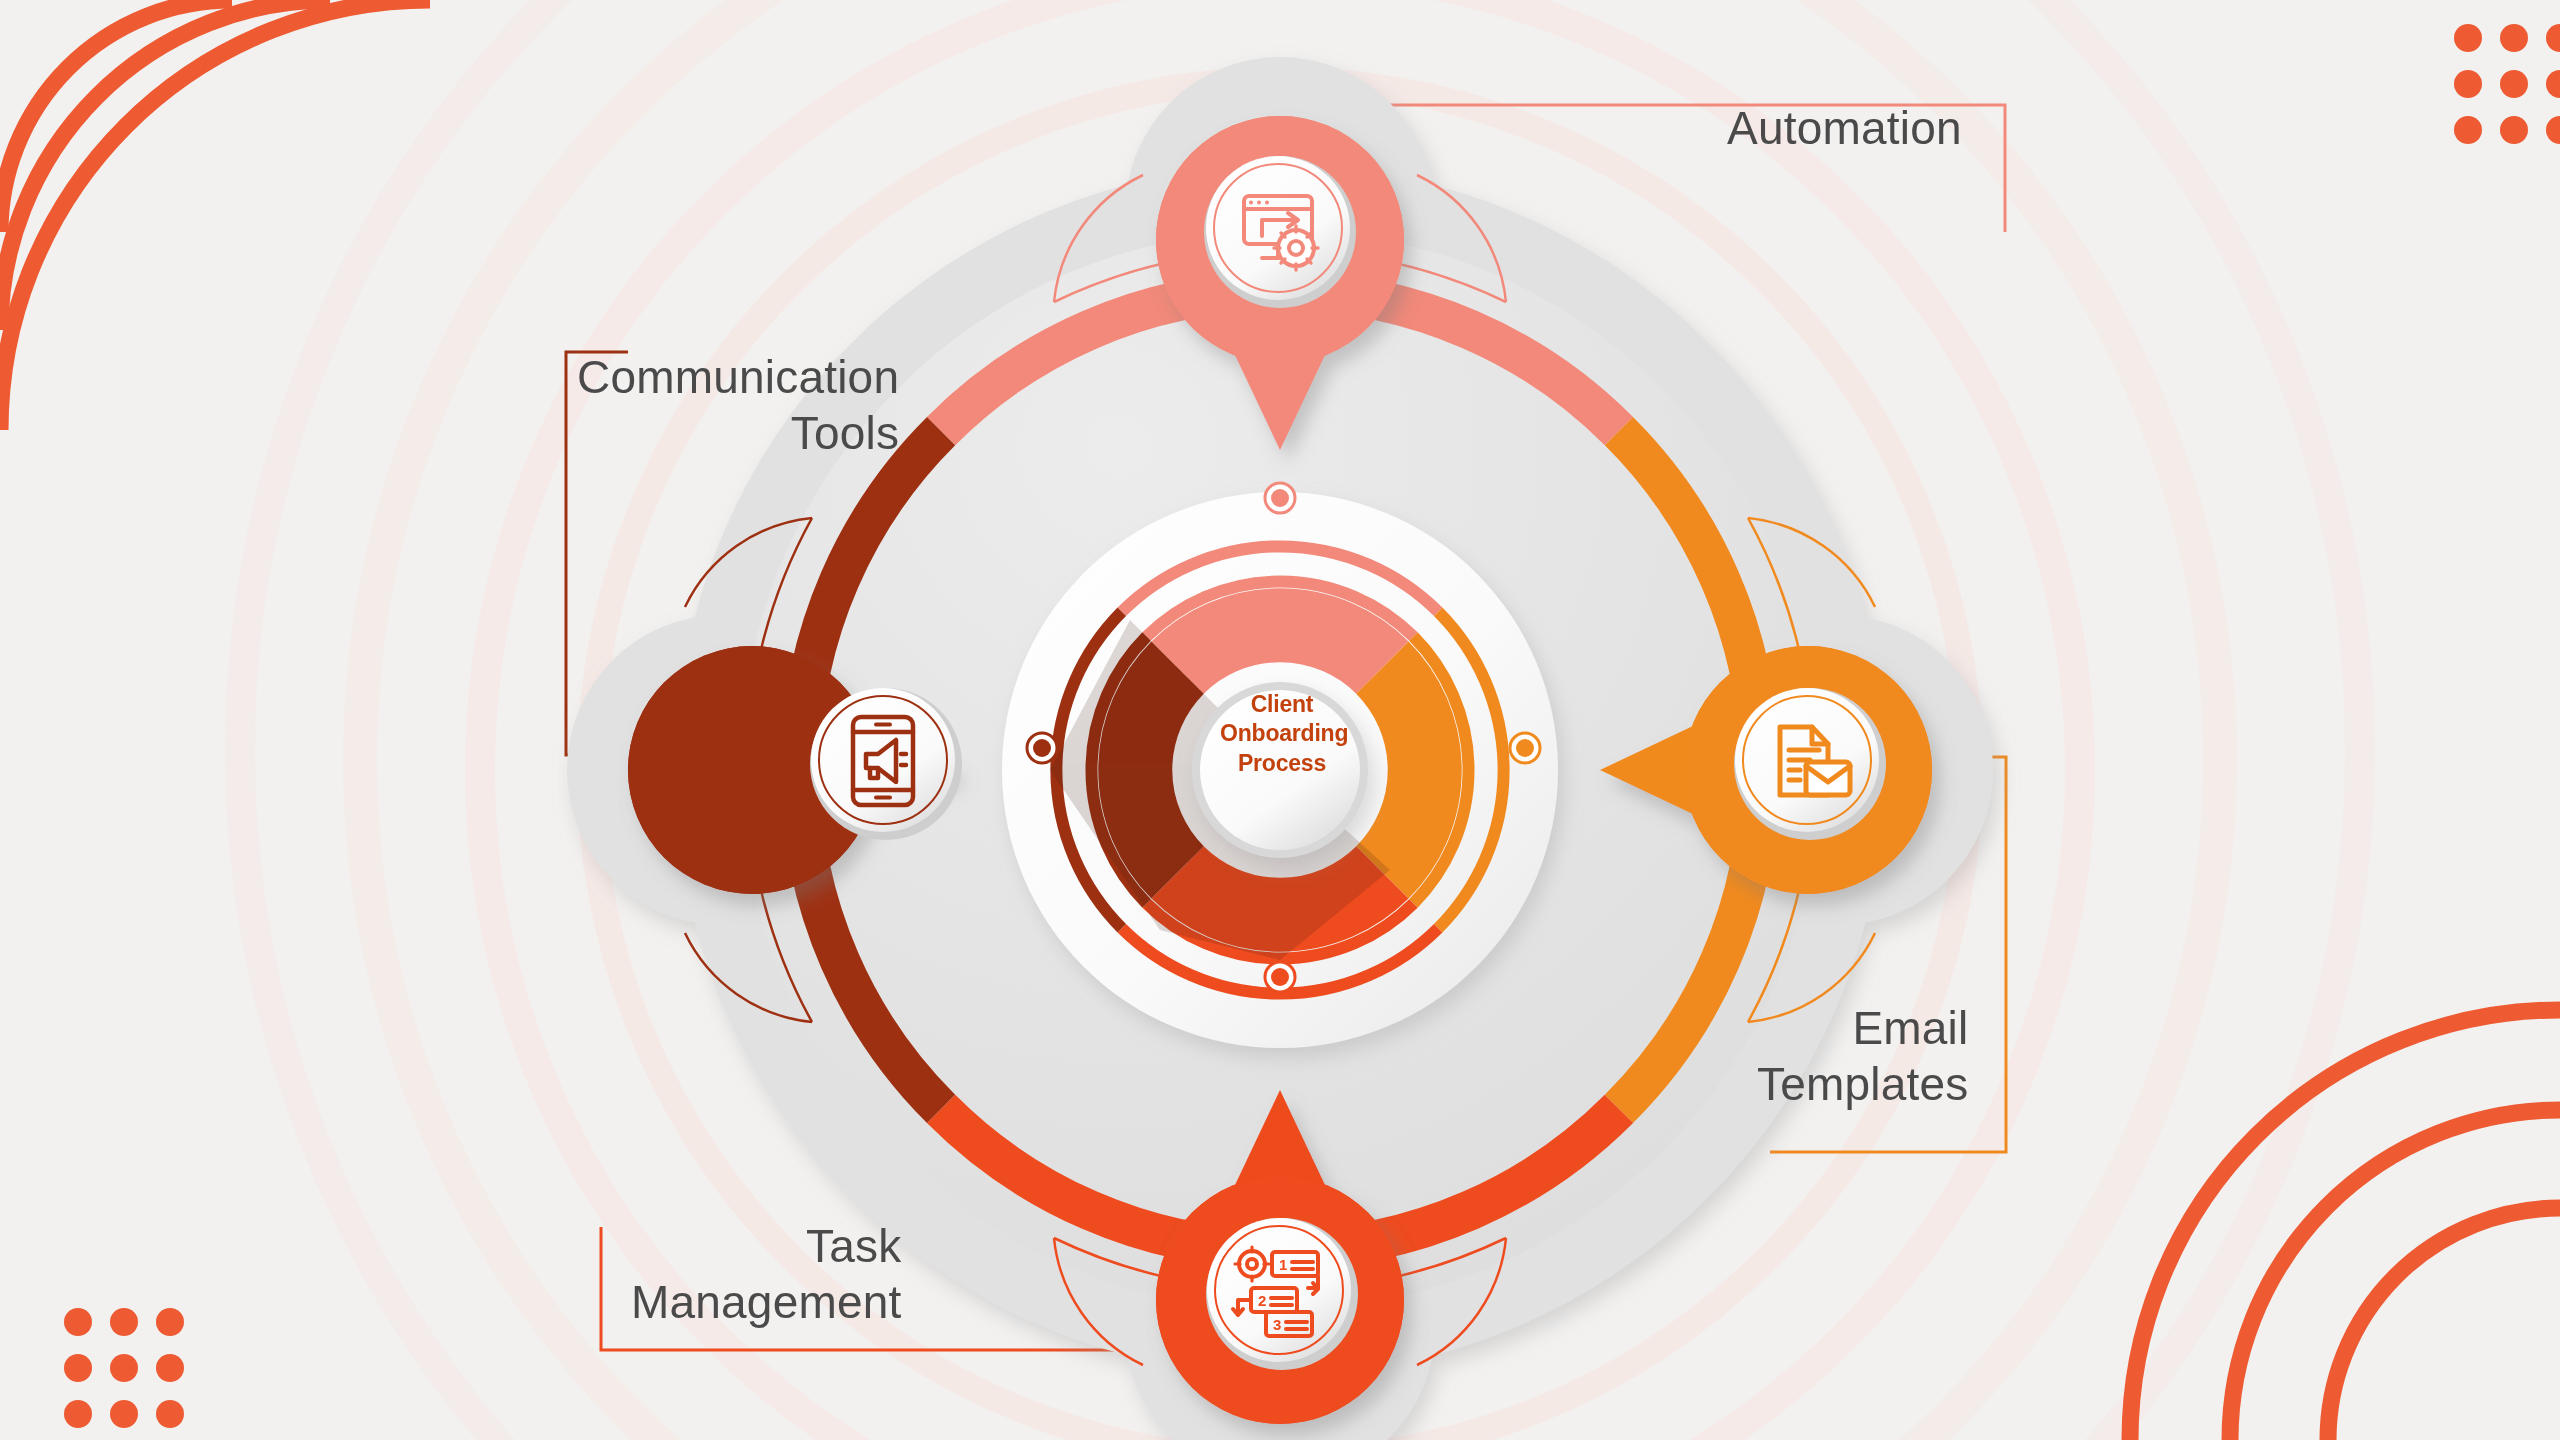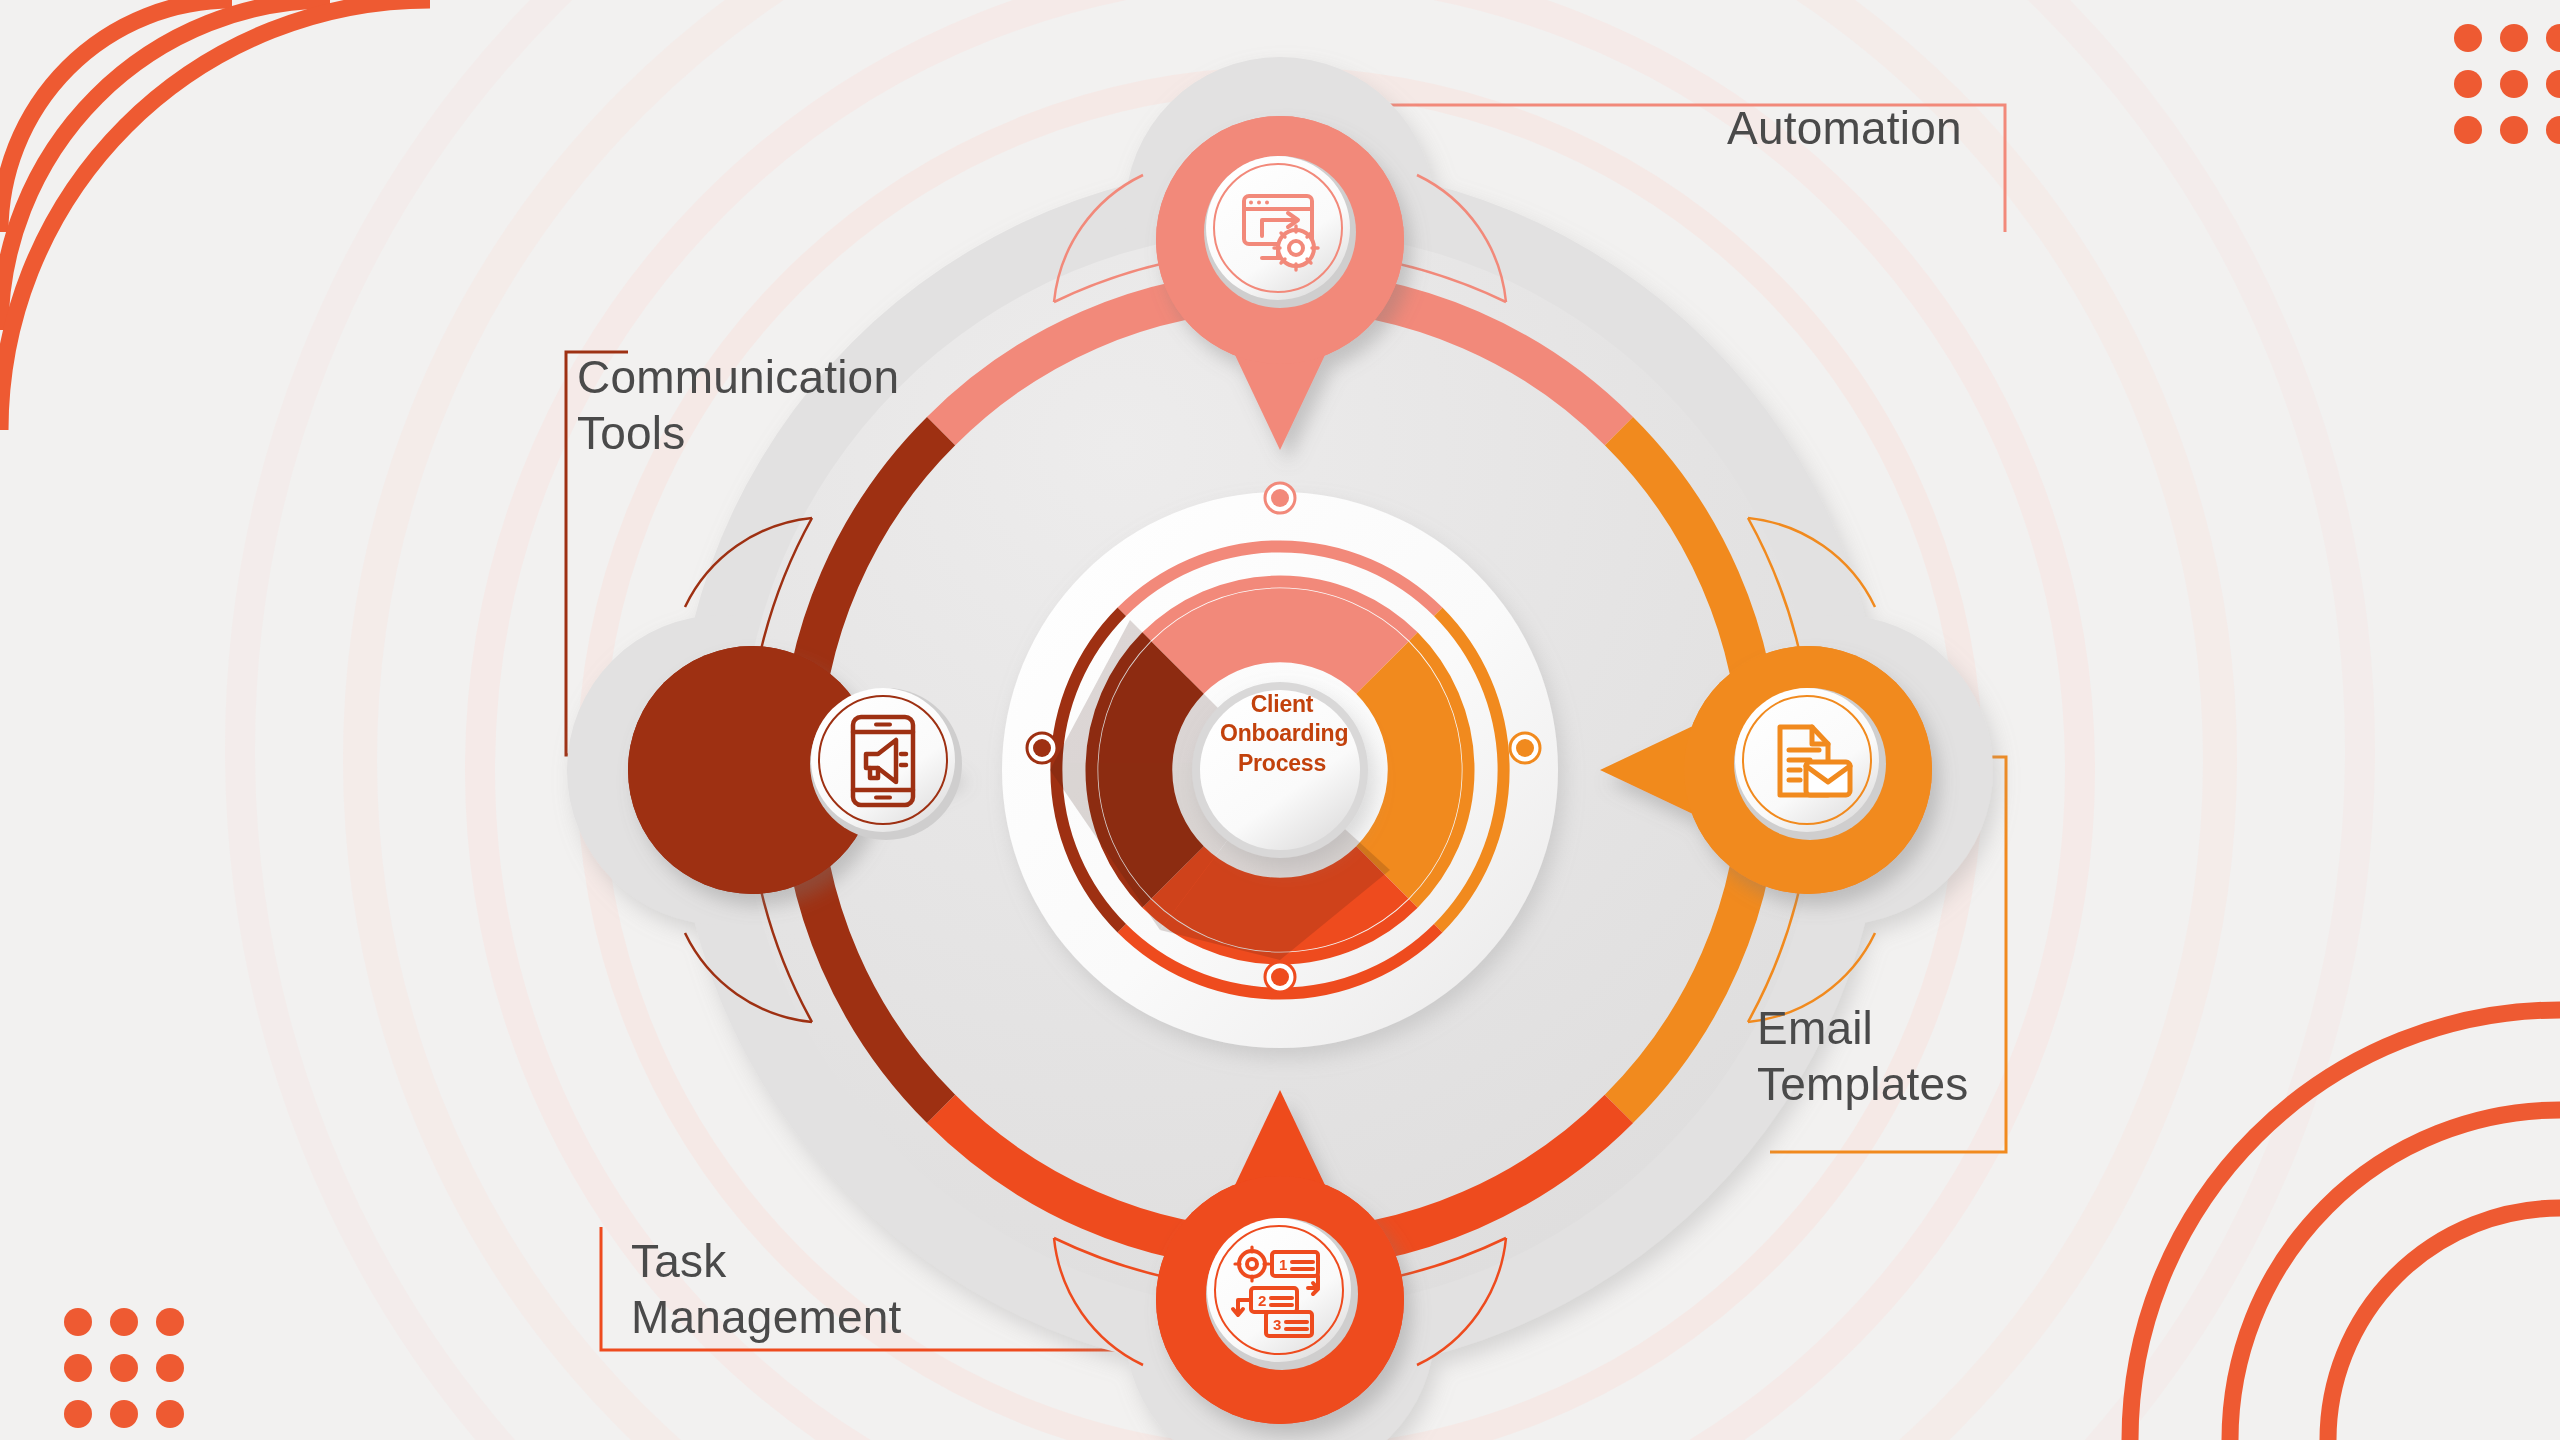--- a/index.html
+++ b/index.html
@@ -13,25 +13,26 @@
   svg.full { position:absolute; left:0; top:0; width:2560px; height:1440px; display:block; }
 
   .label {
     position:absolute;
     color:#4A4A4A;
     font-size:46px;
     line-height:1.22;
     font-weight:400;
     letter-spacing:.2px;
     white-space:pre-line;
+    text-align:right;
   }
   #lbl-automation { left:1727px; top:100px; }
   #lbl-communication { left:577px; top:349px; }
   #lbl-email { left:1757px; top:1000px; }
-  #lbl-task { left:631px; top:1218px;margin-top:15px; }
+  #lbl-task { left:631px; top:1218px; }
 
   .center-text {
     position:absolute;
     left:1220px; top:690px;
     width:124px;
     text-align:center;
     color:#c2410c;
     font-size:23px;
     font-weight:700;
     line-height:1.28;

